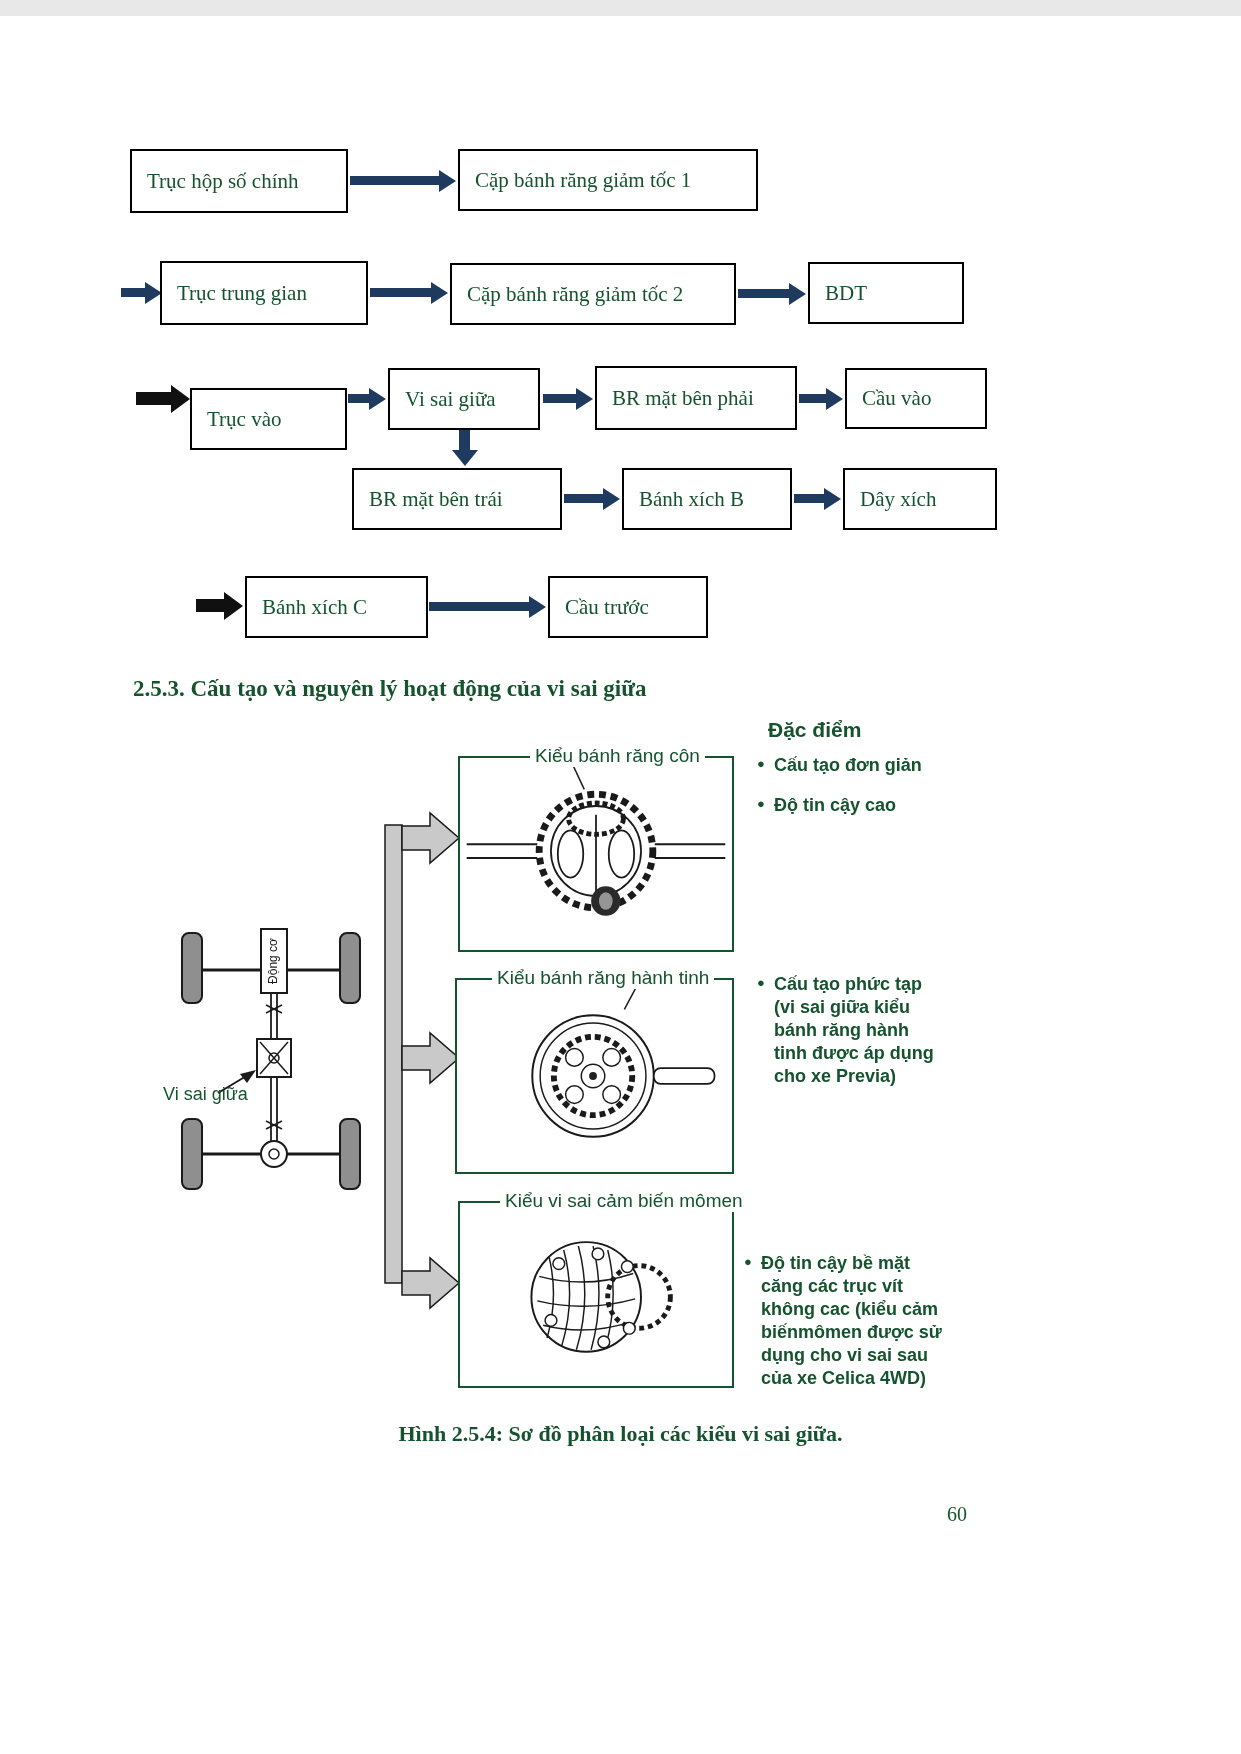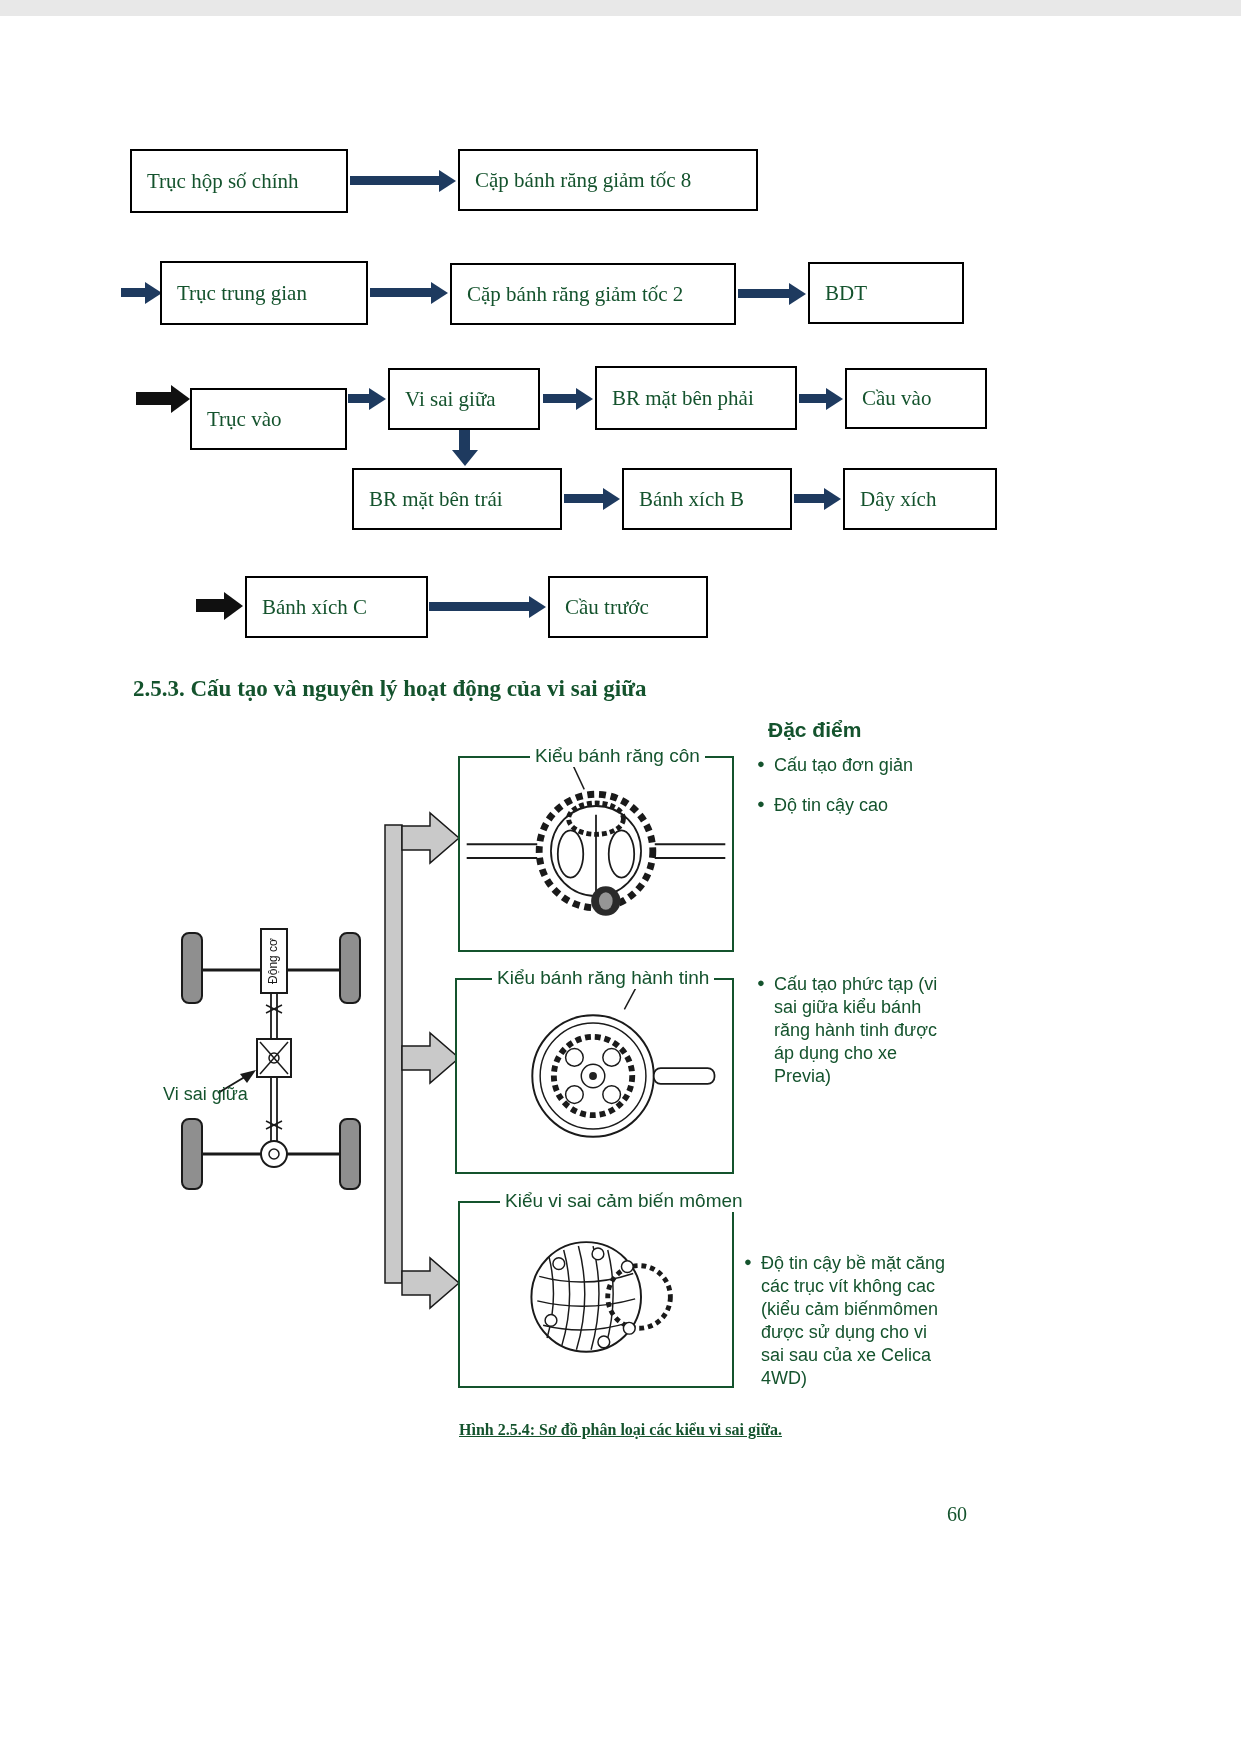--- a/index.html
+++ b/index.html
@@ -32,38 +32,38 @@
     border-left:13px solid transparent; border-right:13px solid transparent;
   }
   .section-heading { position:absolute; font-size:23px; font-weight:bold; white-space:nowrap; }
   .panel { position:absolute; border:2px solid #14532d; background:#fff; }
   .panel-label {
     position:absolute; top:-13px; background:#fff; padding:0 5px;
     font-family:"Liberation Sans", sans-serif; font-size:19px; white-space:nowrap;
   }
   .feat {
     position:absolute; font-family:"Liberation Sans", sans-serif; font-size:18px;
-    line-height:1.28; padding-left:17px;
+    line-height:1.28; padding-left:17px;font-weight:bold;
   }
   .feat::before { content:"\25CF"; position:absolute; left:0; top:2px; font-size:13px; }
   .features-title { position:absolute; font-family:"Liberation Sans", sans-serif; font-size:21px; font-weight:bold; }
   .chassis-label { position:absolute; font-family:"Liberation Sans", sans-serif; font-size:18px; white-space:nowrap; }
-  .caption { position:absolute; width:100%; text-align:center; font-size:16px; font-weight:bold;text-decoration:underline; }
+  .caption { position:absolute; width:100%; text-align:center; font-size:22px; font-weight:bold; }
   .page-number { position:absolute; font-size:20px; }
   svg { display:block; }
   svg .ln { stroke:#1a1a1a; fill:none; }
 </style>
 </head>
 <body>
 
 <div class="page">
 
   <div class="fbox" style="left:130px;top:133px;width:218px;height:64px">Trục hộp số chính</div>
   <div class="harrow" style="left:350px;top:160px;width:89px"></div>
-  <div class="fbox" style="left:458px;top:133px;width:300px;height:62px">Cặp bánh răng giảm tốc 8</div>
+  <div class="fbox" style="left:458px;top:133px;width:300px;height:62px">Cặp bánh răng giảm tốc 1</div>
 
   <div class="harrow" style="left:121px;top:272px;width:24px"></div>
   <div class="fbox" style="left:160px;top:245px;width:208px;height:64px">Trục trung gian</div>
   <div class="harrow" style="left:370px;top:272px;width:61px"></div>
   <div class="fbox" style="left:450px;top:247px;width:286px;height:62px">Cặp bánh răng giảm tốc 2</div>
   <div class="harrow" style="left:738px;top:273px;width:51px"></div>
   <div class="fbox" style="left:808px;top:246px;width:156px;height:62px">BDT</div>
 
   <div class="harrow black" style="left:136px;top:376px;width:35px"></div>
   <div class="fbox" style="left:190px;top:372px;width:157px;height:62px">Trục vào</div>

